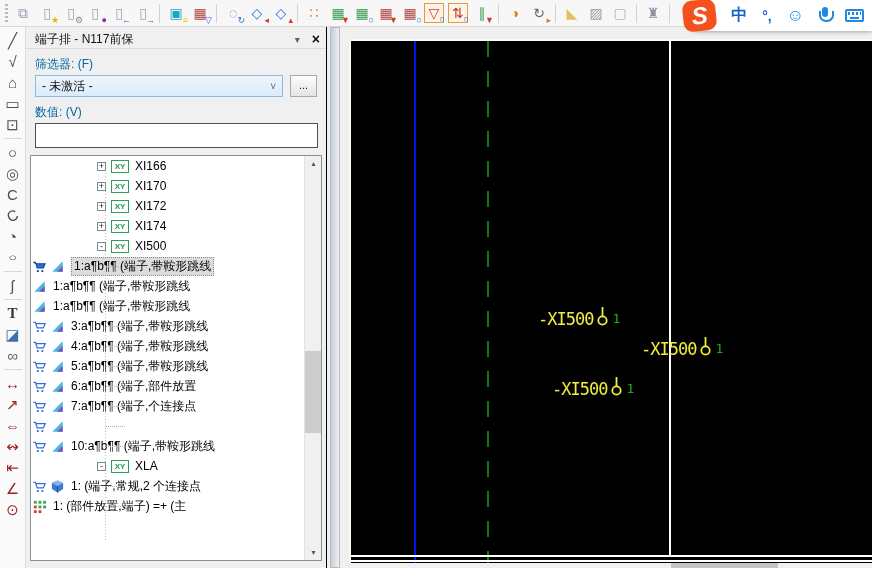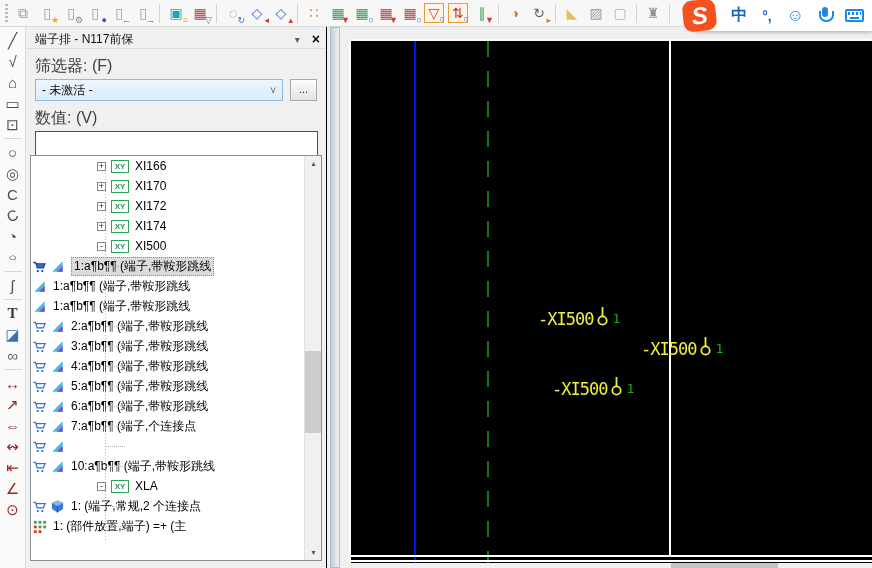--- a/index.html
+++ b/index.html
@@ -53,21 +53,21 @@
   .ltsep { width:18px; height:1px; background:#d8d8d8; margin:3px 0; flex:none; }
 
   
   #panel { position:absolute; left:26px; top:27px; width:301px; height:541px;
     background:#f0f0f0; border-right:1px solid #000000; }
   #panel-header { height:22px; display:flex; align-items:center; padding:3px 6px 0 9px;
     border-bottom:1px solid #dcdcdc; }
   #panel-title { font-size:12px; color:#101010; flex:1; white-space:nowrap; overflow:hidden; }
   #panel-collapse { font-size:10px; color:#5a6068; margin-right:12px; }
   #panel-close { font-size:14px; font-weight:bold; color:#101010; line-height:1; }
-  .plabel { margin:7px 9px 2px; font-size:16px; color:#404040; }
+  .plabel { margin:7px 9px 2px; font-size:12px; color:#0369a1; }
   #filter-row { display:flex; margin:2px 9px 0; gap:7px; }
   #filter-combo { flex:1; height:22px; border:1px solid #8fb8dc;
     background:linear-gradient(#eef6fd,#d9ecfb); display:flex; align-items:center;
     font-size:12px; padding:0 6px; color:#101010; }
   #combo-arrow { margin-left:auto; color:#46647e; font-size:10px; }
   #more-btn { width:27px; height:22px; border:1px solid #a8a8a8; flex:none;
     background:linear-gradient(#fdfdfd,#e4e4e4); font-size:11px; text-align:center;
     line-height:19px; color:#222; }
   #value-input { display:block; width:283px; margin:2px 9px 0; height:25px;
     border:1px solid #4f4f4f; background:#fff; outline:none; font-size:12px; padding:0 4px; }
@@ -413,36 +413,20 @@
               <circle cx="6.2" cy="12.8" r="1.2" fill="#2f6fd2"></circle>
               <circle cx="11" cy="12.8" r="1.2" fill="#2f6fd2"></circle>
             </svg>
           </span>
           <span class="ticon">
             <svg viewBox="0 0 16 16" width="15" height="15">
               <path d="M2.5 13.5L13.5 2.5v11z" fill="#49b8dc"></path>
               <path d="M7.5 13.5l6-6v6z" fill="#7c4fc4"></path>
             </svg>
           </span>
-          <span class="tlabel">2:a¶b¶¶ (端子,带鞍形跳线</span>
-        </div>
-        <div class="trow leaf">
-          <span class="ticon">
-            <svg viewBox="0 0 16 16" width="15" height="15">
-              <path d="M1.5 3.5h2.2l1.8 6h6.6l1.9-4.5H4.4" fill="none" stroke="#2f6fd2" stroke-width="1.3"></path>
-              <circle cx="6.2" cy="12.8" r="1.2" fill="#2f6fd2"></circle>
-              <circle cx="11" cy="12.8" r="1.2" fill="#2f6fd2"></circle>
-            </svg>
-          </span>
-          <span class="ticon">
-            <svg viewBox="0 0 16 16" width="15" height="15">
-              <path d="M2.5 13.5L13.5 2.5v11z" fill="#49b8dc"></path>
-              <path d="M7.5 13.5l6-6v6z" fill="#7c4fc4"></path>
-            </svg>
-          </span>
           <span class="tlabel">3:a¶b¶¶ (端子,带鞍形跳线</span>
         </div>
         <div class="trow leaf">
           <span class="ticon">
             <svg viewBox="0 0 16 16" width="15" height="15">
               <path d="M1.5 3.5h2.2l1.8 6h6.6l1.9-4.5H4.4" fill="none" stroke="#2f6fd2" stroke-width="1.3"></path>
               <circle cx="6.2" cy="12.8" r="1.2" fill="#2f6fd2"></circle>
               <circle cx="11" cy="12.8" r="1.2" fill="#2f6fd2"></circle>
             </svg>
           </span>
@@ -477,21 +461,21 @@
               <circle cx="6.2" cy="12.8" r="1.2" fill="#2f6fd2"></circle>
               <circle cx="11" cy="12.8" r="1.2" fill="#2f6fd2"></circle>
             </svg>
           </span>
           <span class="ticon">
             <svg viewBox="0 0 16 16" width="15" height="15">
               <path d="M2.5 13.5L13.5 2.5v11z" fill="#49b8dc"></path>
               <path d="M7.5 13.5l6-6v6z" fill="#7c4fc4"></path>
             </svg>
           </span>
-          <span class="tlabel">6:a¶b¶¶ (端子,带鞍形跳线</span>
+          <span class="tlabel">6:a¶b¶¶ (端子,部件放置</span>
         </div>
         <div class="trow leaf">
           <span class="ticon">
             <svg viewBox="0 0 16 16" width="15" height="15">
               <path d="M1.5 3.5h2.2l1.8 6h6.6l1.9-4.5H4.4" fill="none" stroke="#2f6fd2" stroke-width="1.3"></path>
               <circle cx="6.2" cy="12.8" r="1.2" fill="#2f6fd2"></circle>
               <circle cx="11" cy="12.8" r="1.2" fill="#2f6fd2"></circle>
             </svg>
           </span>
           <span class="ticon">

